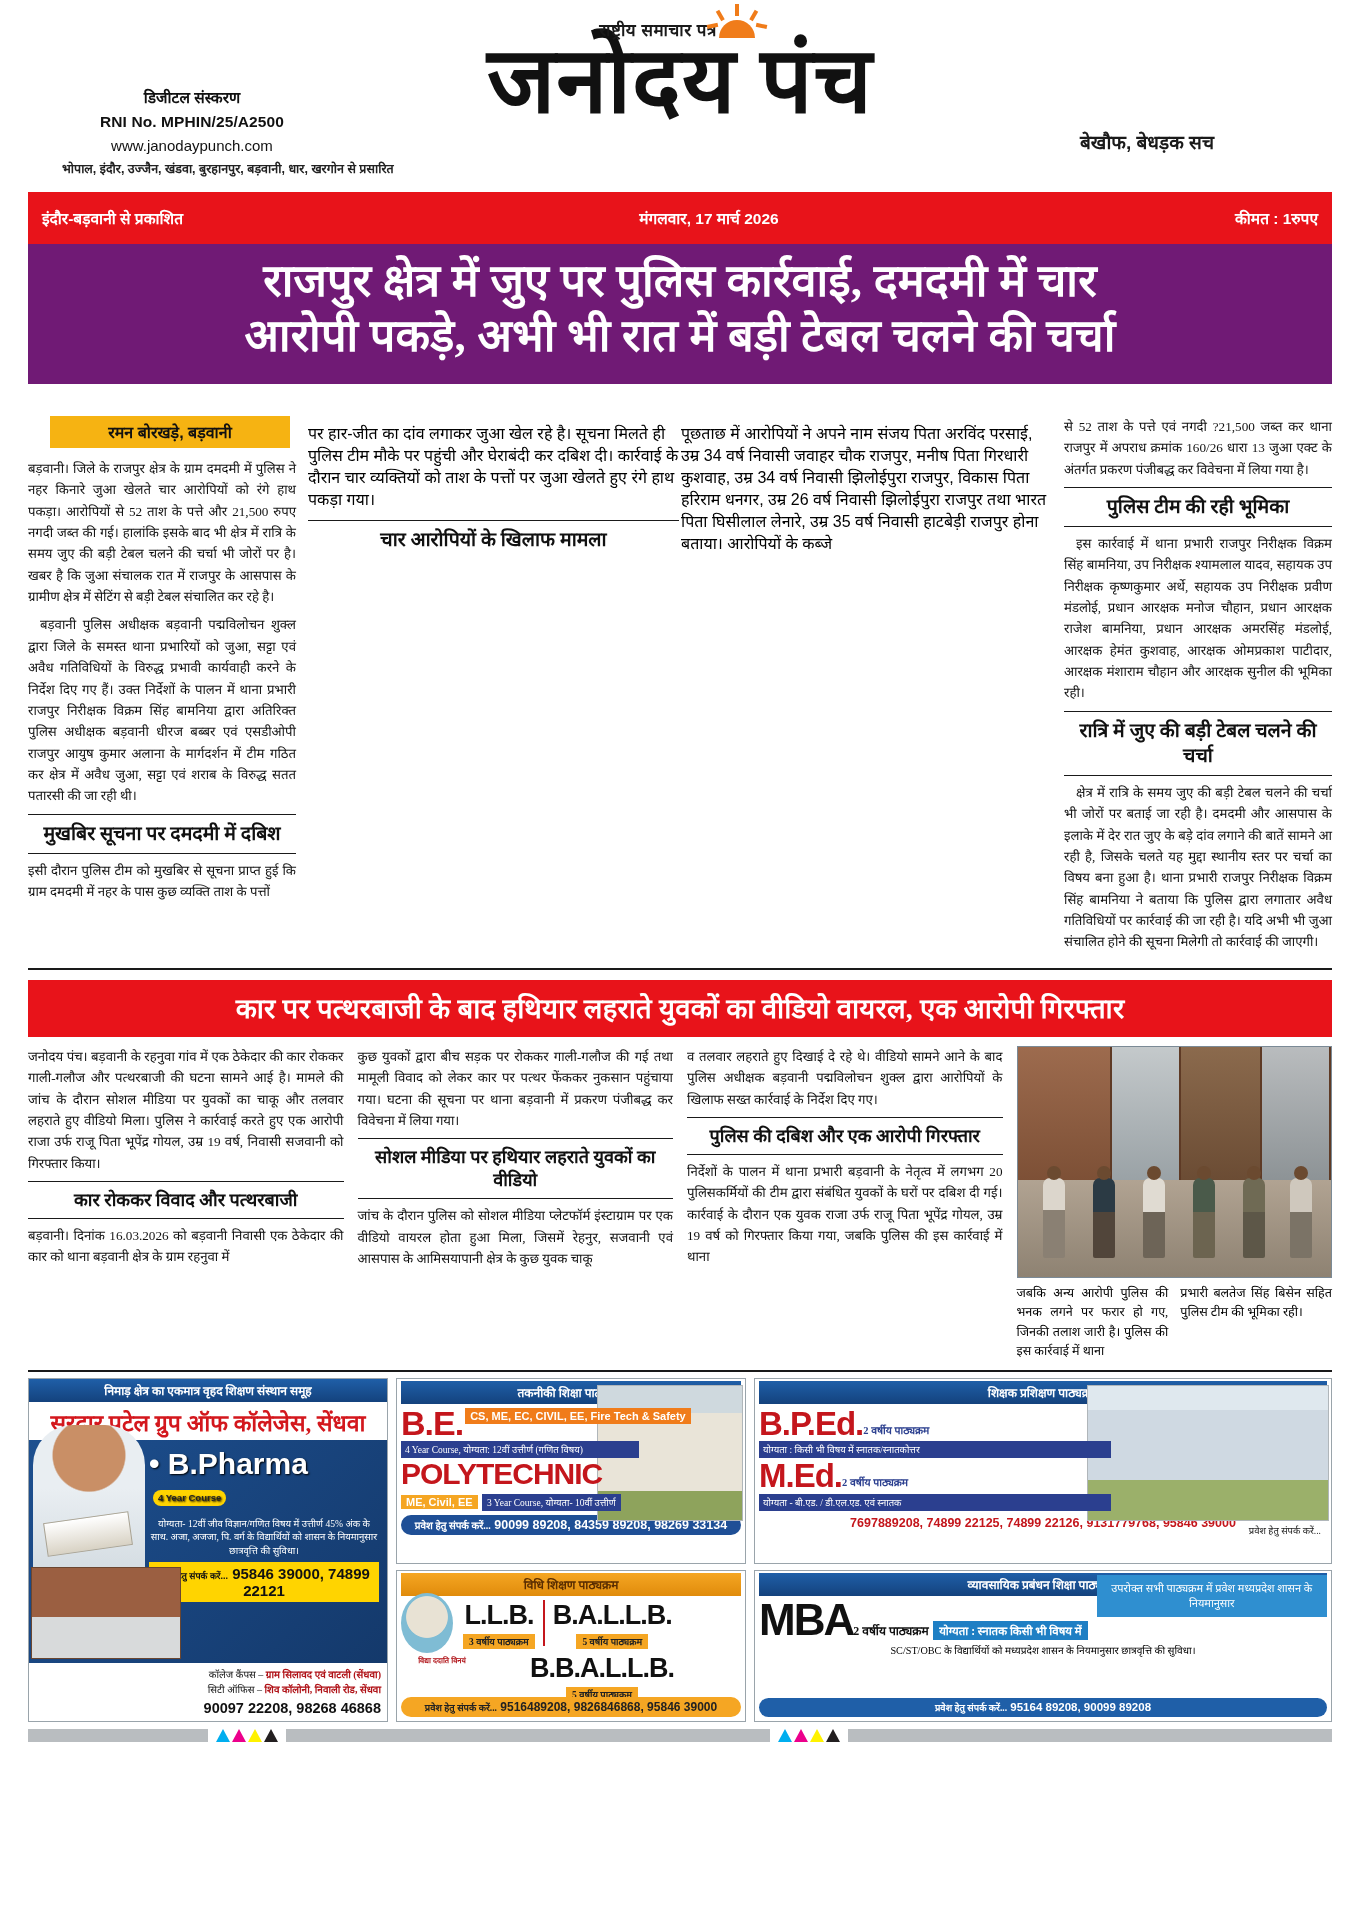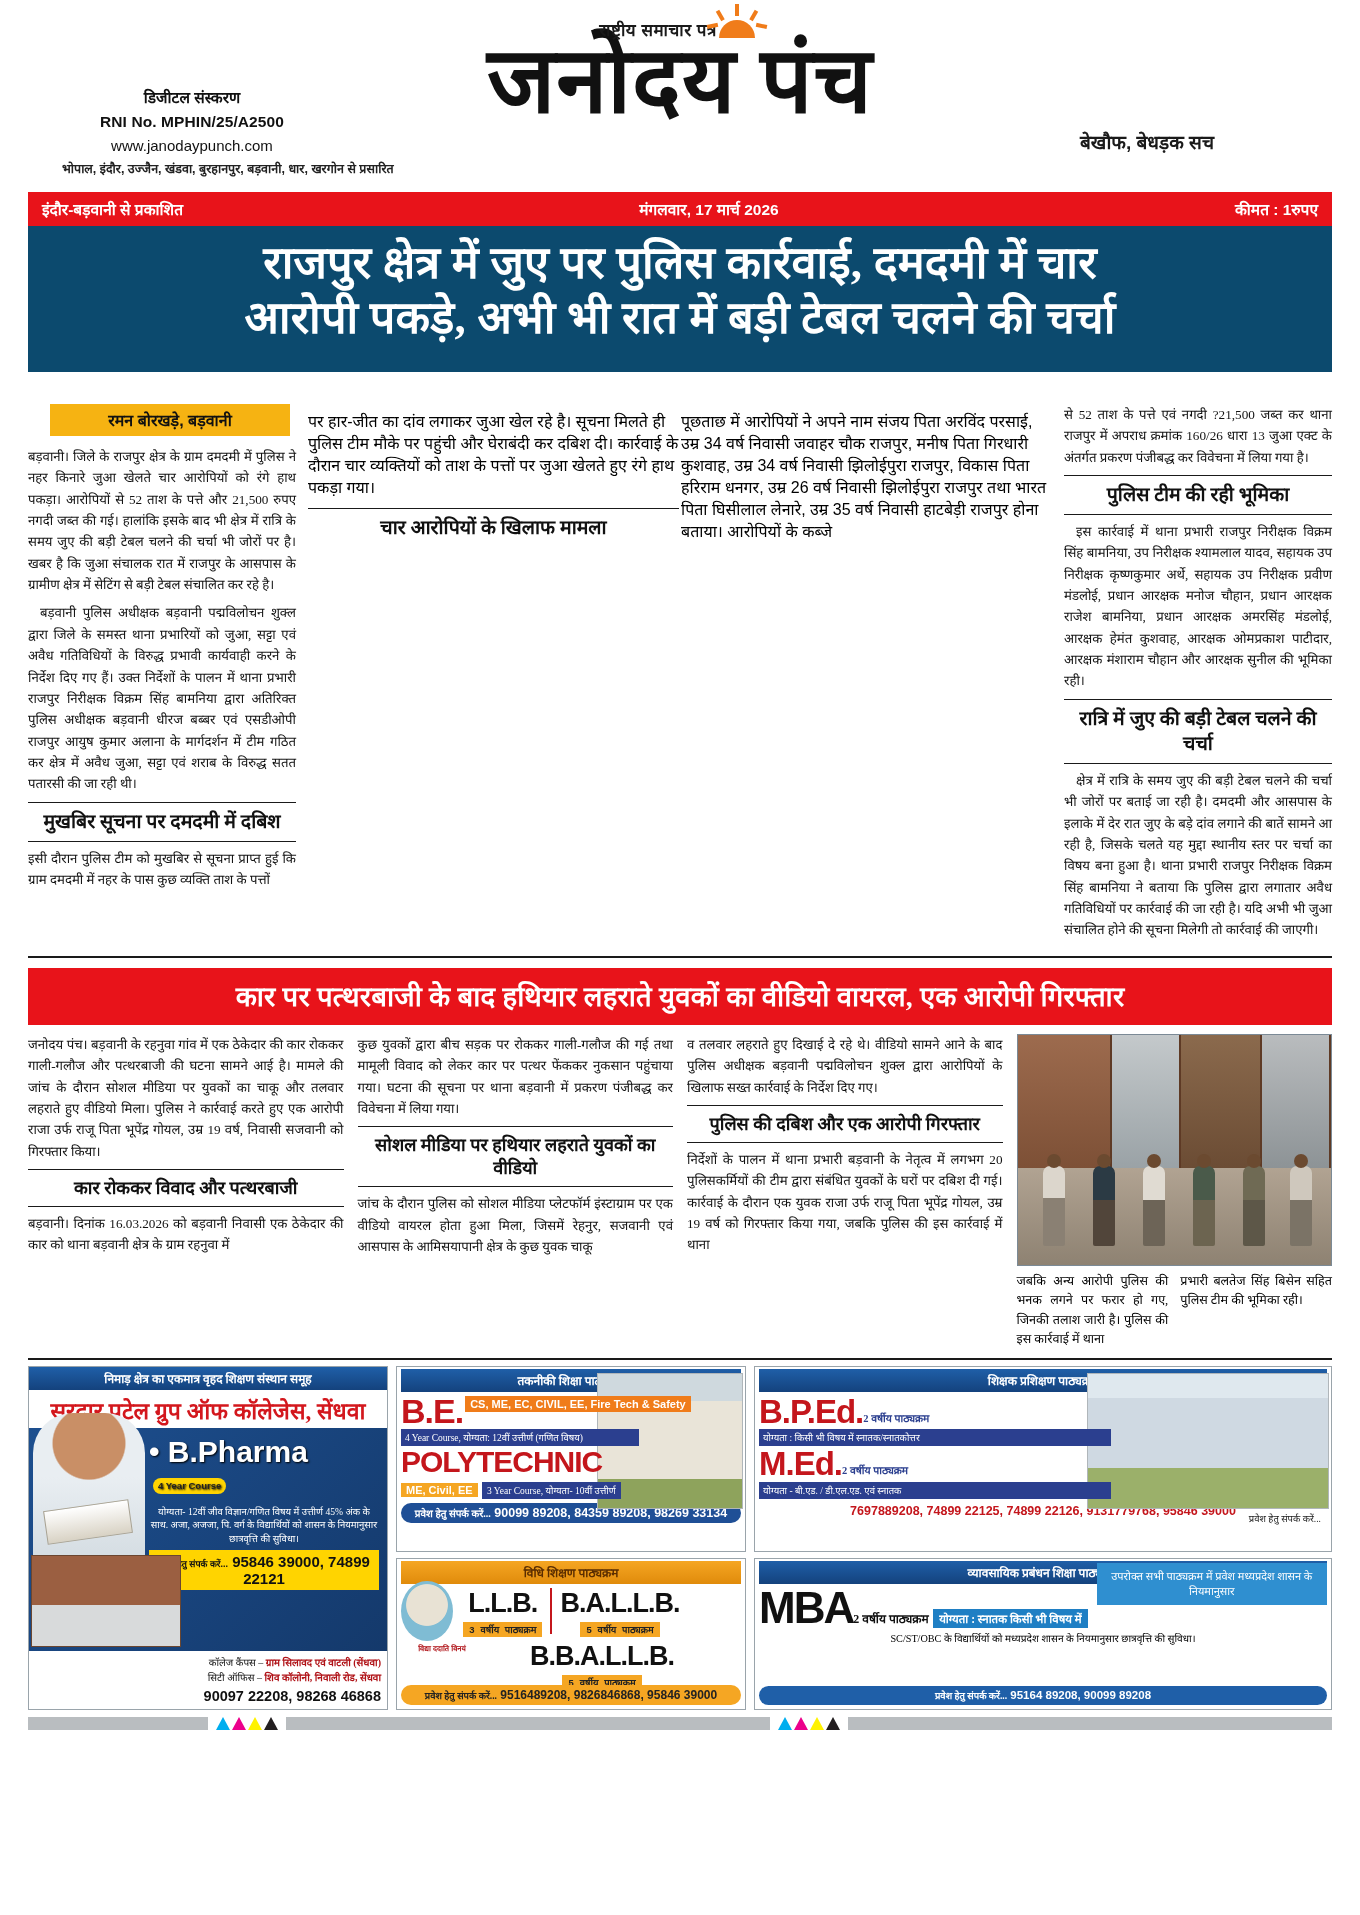--- a/index.html
+++ b/index.html
@@ -60,37 +60,37 @@
     margin-top: 2px; text-align: right;
     padding-right: 118px;
   }
   .mast-cities {
     position: absolute; left: 34px; top: 160px;
     font-size: 12.5px; font-weight: bold; color: #222;
   }
 
   
   .datebar {
-    height: 34px;
+    height: 52px;
     background: #e8131a;
     color: #fff;
     display: flex; align-items: center;
     padding: 0 14px;
     font-size: 15.5px; font-weight: bold;
     margin-top: 4px;
   }
   .datebar .db-l { flex: 0 0 auto; }
   .datebar .db-c { flex: 1 1 auto; text-align: center; }
   .datebar .db-r { flex: 0 0 auto; }
 
   
   .lead-headline {
-    background: #0c4a6e;
+    background: #701a75;
     color: #fff;
-    padding: 10px 14px 26px;
+    padding: 10px 14px 20px;
     text-align: center;
     font-family: "Liberation Serif", "DejaVu Serif", serif;
     font-weight: bold;
     font-size: 45px;
     line-height: 1.22;
     letter-spacing: .2px;
   }
   .lead-headline div { white-space: nowrap; }
 
   
@@ -376,21 +376,21 @@
   .ad2 .contact .hi{font-size:10px;font-family:"Liberation Serif","DejaVu Serif",serif;}
   .ad3 { flex: 1; position:relative; padding: 2px 4px; }
   .ad3 .medal {
     position:absolute; left:4px; top: 22px; width: 52px; height: 60px;
     background: radial-gradient(circle at 50% 40%, #e8e2d4 0 46%, #7fbcd4 48%);
     border-radius: 50%;
   }
   .ad3 .llb { font-size: 27px; font-weight: bold; letter-spacing:-1px; color:#111; }
   .ad3 .opill { background:#f5a623; color:#222; font-size:9.5px; font-weight:bold;
     padding:1px 6px; display:inline-block;
-    font-family:Liberation Mono, monospace;}
+    font-family:Liberation Serif, serif;}
   .ad3 .contact {
     background:#f5a623; color:#222; font-size:12px; font-weight:bold;
     text-align:center; padding:3px 2px; border-radius:12px;
   }
 
   
   .ad4 { flex: 0 0 54%; position:relative; padding:2px 4px; }
   .ad4 .bped { color:#c4161c; font-weight:bold; font-size: 33px; line-height:.95; letter-spacing:-1px;}
   .ad4 .yr { display:inline-block; color:#2b3f8f; font-size:10.5px; font-weight:bold;
     font-family:"Liberation Serif","DejaVu Serif",serif; line-height:1.1; vertical-align: middle;}

